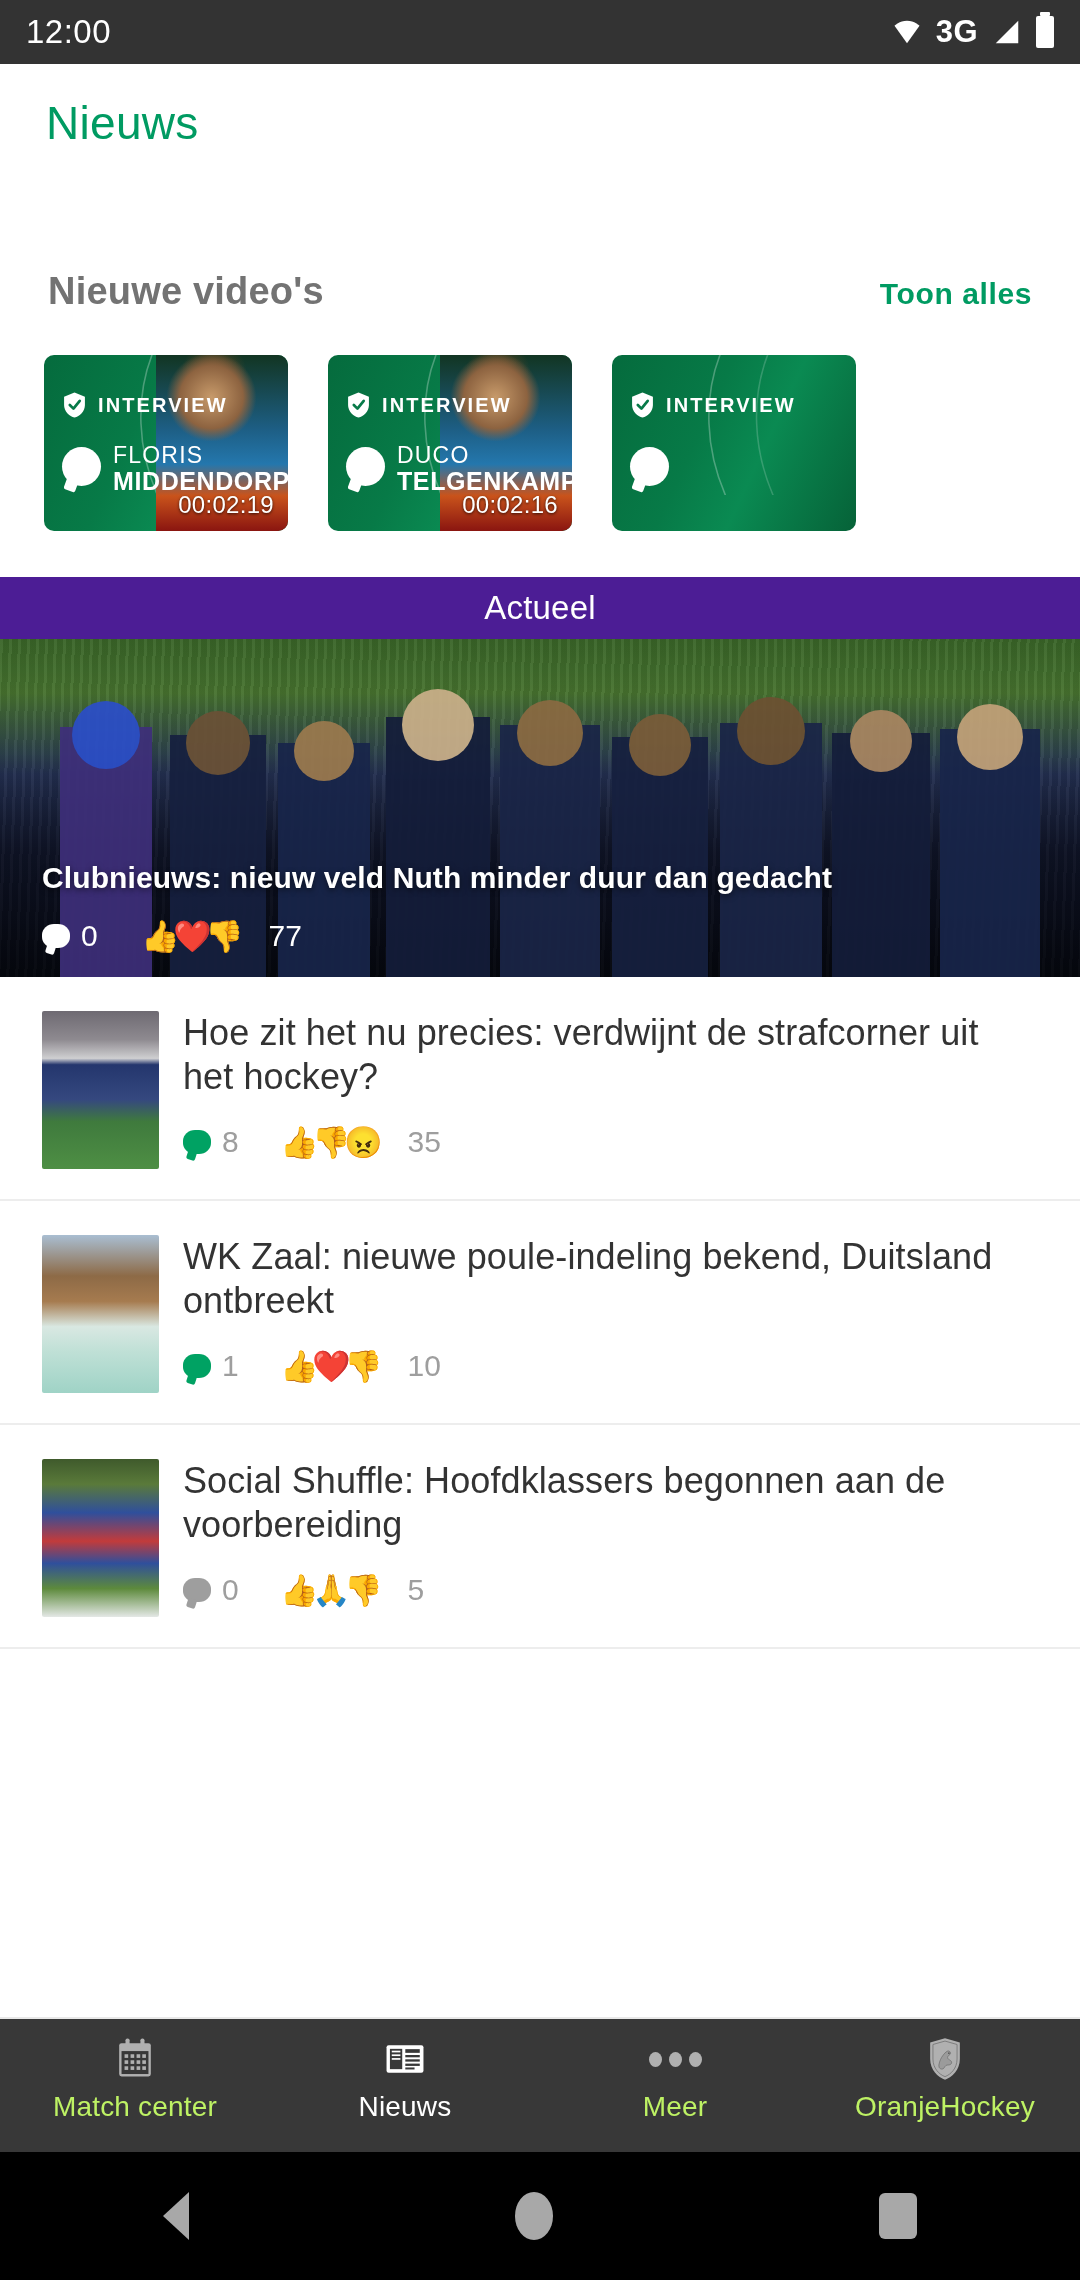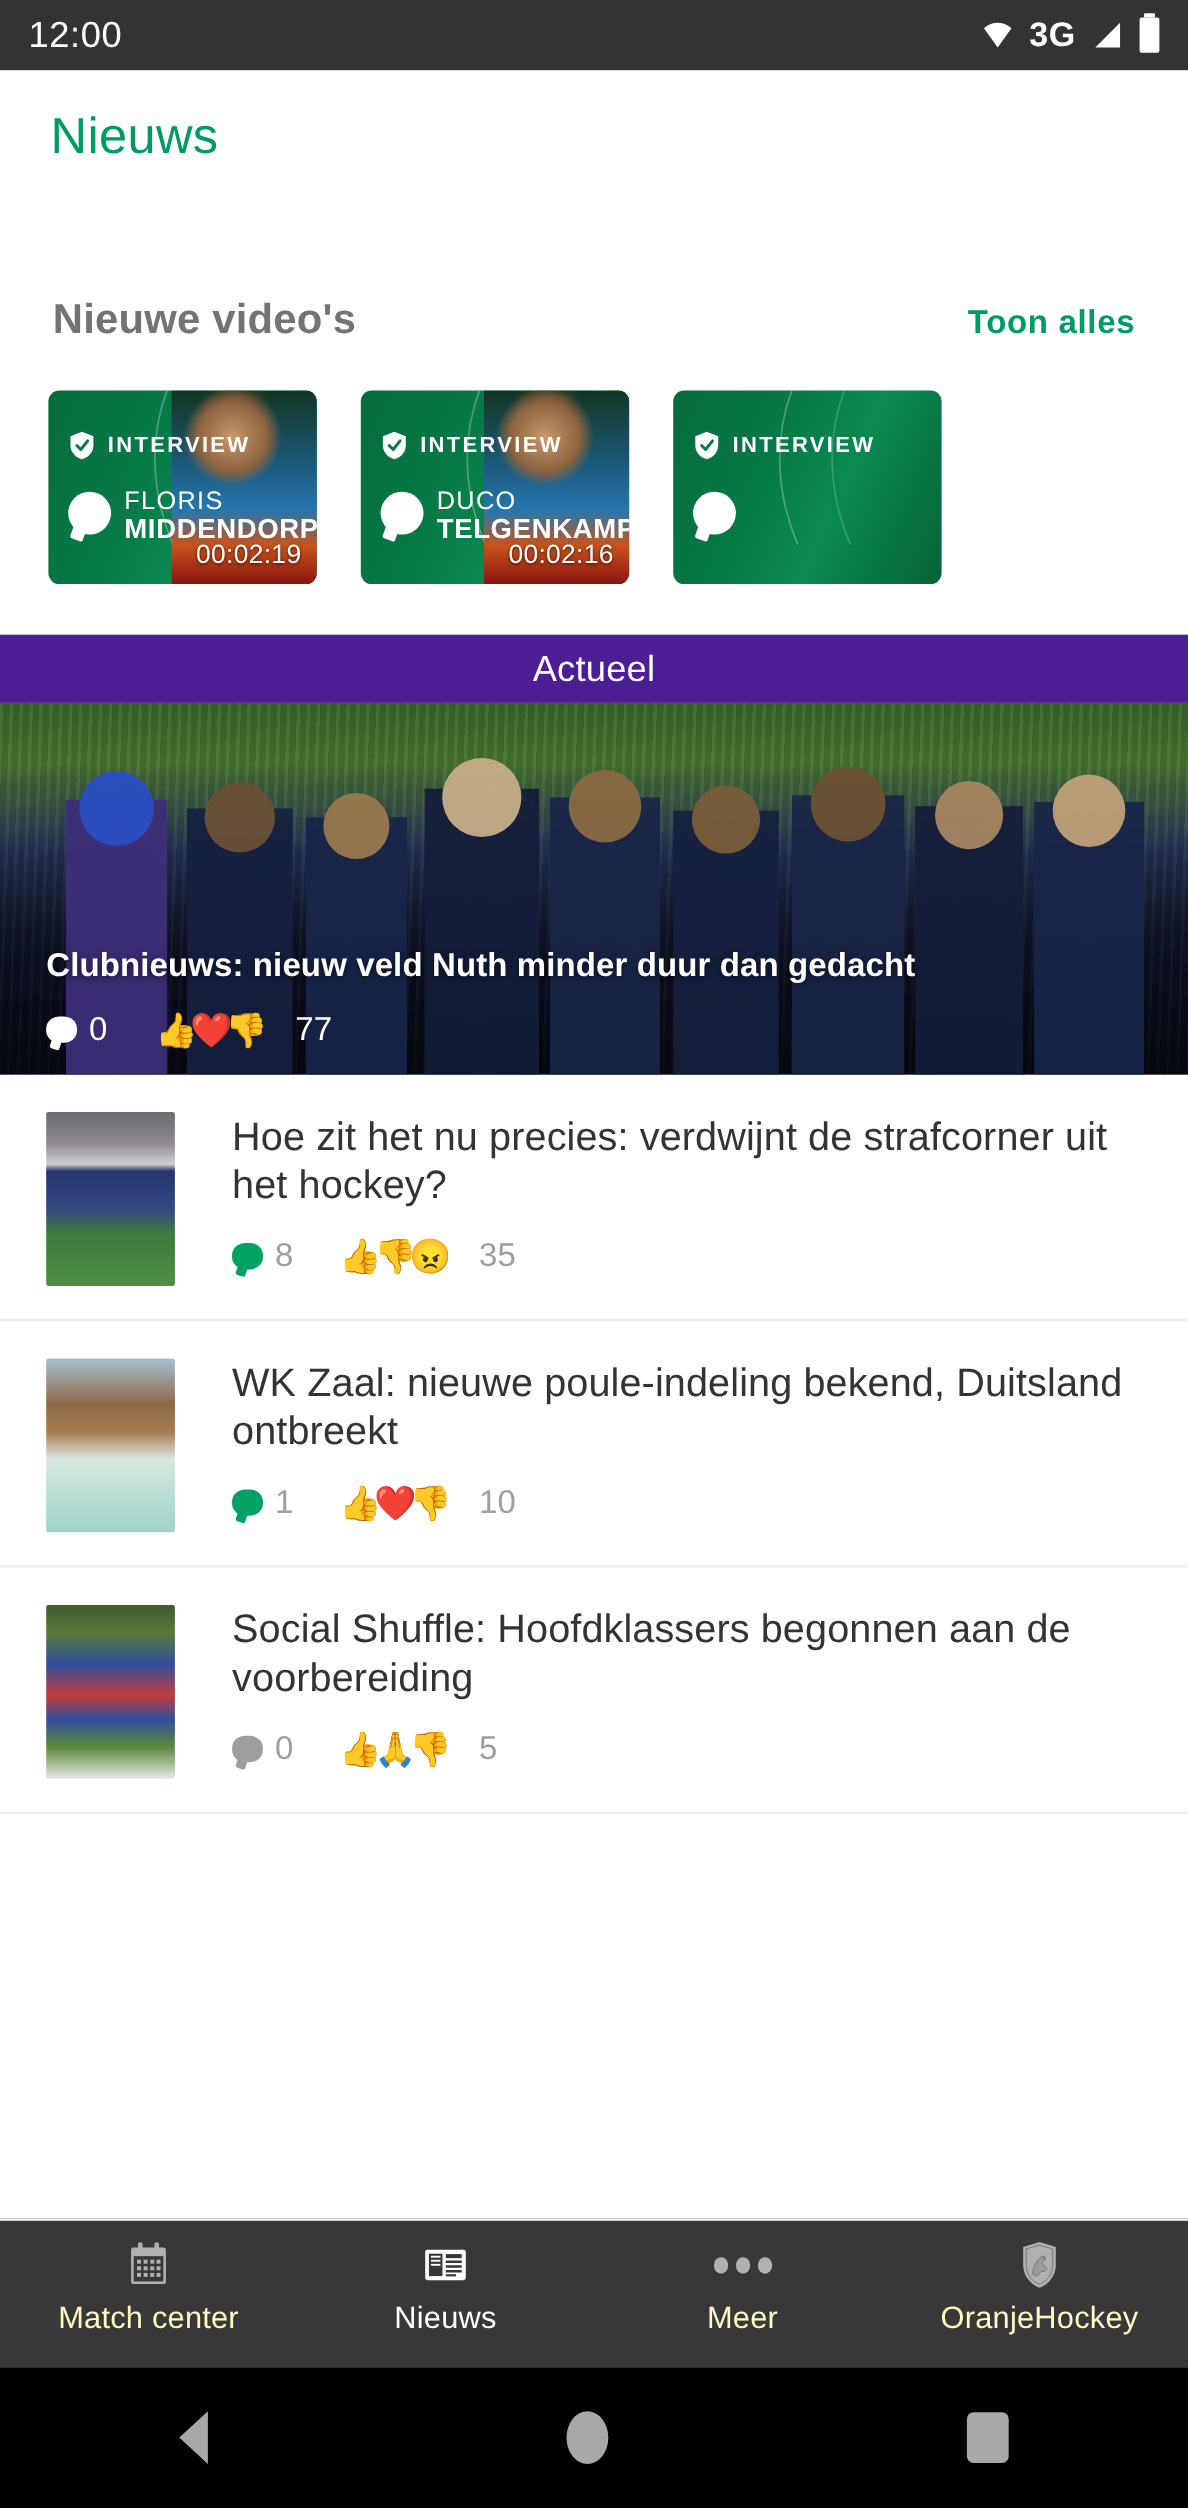--- a/index.html
+++ b/index.html
@@ -111,42 +111,42 @@
   .cmt.grey  { background:#9e9e9e; } .cmt.grey:after { background:#9e9e9e; }
   .cnt-white { color:#ffffff; font-size:30px; }
   .cnt-grey  { color:#9e9e9e; font-size:30px; }
   .emojis { display:flex; align-items:center; }
   .emojis span { font-size: 31px; line-height: 1; margin-right: -7px; }
   .emojis span:last-child { margin-right: 0; }
   .emoji-gap { margin-left: 14px !important; }
 
   
   .alist { background: #fff; }
-  .arow { display: flex; padding: 34px 42px 30px 42px; gap: 52px; }
+  .arow { display: flex; padding: 34px 42px 30px 42px; gap: 24px; }
   .athumb { width: 117px; height: 158px; flex: 0 0 auto; border-radius: 2px; overflow: hidden; }
   .th1 { background:
       linear-gradient(180deg,#6e6a72 0%,#8e8a90 18%,#cfcfd1 30%,#24366d 34%,#35487f 56%,#3f7a3d 70%,#4e8f44 100%); }
   .th2 { background:
       linear-gradient(180deg,#a9bed2 0%,#8d6a46 26%,#a67b4f 42%,#d9e8e2 58%,#bfe0d6 74%,#9fd3c6 100%); }
   .th3 { background:
       linear-gradient(180deg,#3f5a2c 0%,#5a7a3a 16%,#2f4f9c 34%,#c23b3b 52%,#2f4f9c 66%,#5d8a3c 82%,#e4e8e6 100%); }
   .abody { flex: 1 1 auto; min-width: 0; }
   .atitle { font-size: 36px; line-height: 44px; color: #333333; font-weight: 400; letter-spacing: .1px; }
   .ameta { display: flex; align-items: center; gap: 42px; margin-top: 26px; }
   .sep { height: 2px; background: #ededed; margin: 0 0 0 0; }
 
   
   .bottomnav {
     position: absolute; top: 2017px; left: 0; width: 1080px; height: 135px;
     background: #383838; display: flex; align-items: flex-start;
     border-top: 2px solid #e9e9e9;
   }
   .navitem { flex: 1 1 0; display: flex; flex-direction: column; align-items: center; padding-top: 18px; }
   .navicon { height: 44px; display: flex; align-items: center; justify-content: center; }
-  .navlabel { font-size: 28px; color: #fef9c3; margin-top: 10px; letter-spacing: .2px; }
+  .navlabel { font-size: 28px; color: #bef264; margin-top: 10px; letter-spacing: .2px; }
   .navitem.active .navlabel { color: #ffffff; }
   .dots { display: flex; gap: 7px; }
   .dots i { width: 13px; height: 15px; border-radius: 50%; background: #b0b0b0; display:block; }
 
   
   .sysbar {
     position: absolute; top: 2152px; left: 0; width: 1080px; height: 128px;
     background: #000000; display: flex; align-items: center; justify-content: space-around;
   }
   .sys-back { width: 0; height: 0; border-top: 24px solid transparent; border-bottom: 24px solid transparent; border-right: 26px solid #a8a8a8; }

